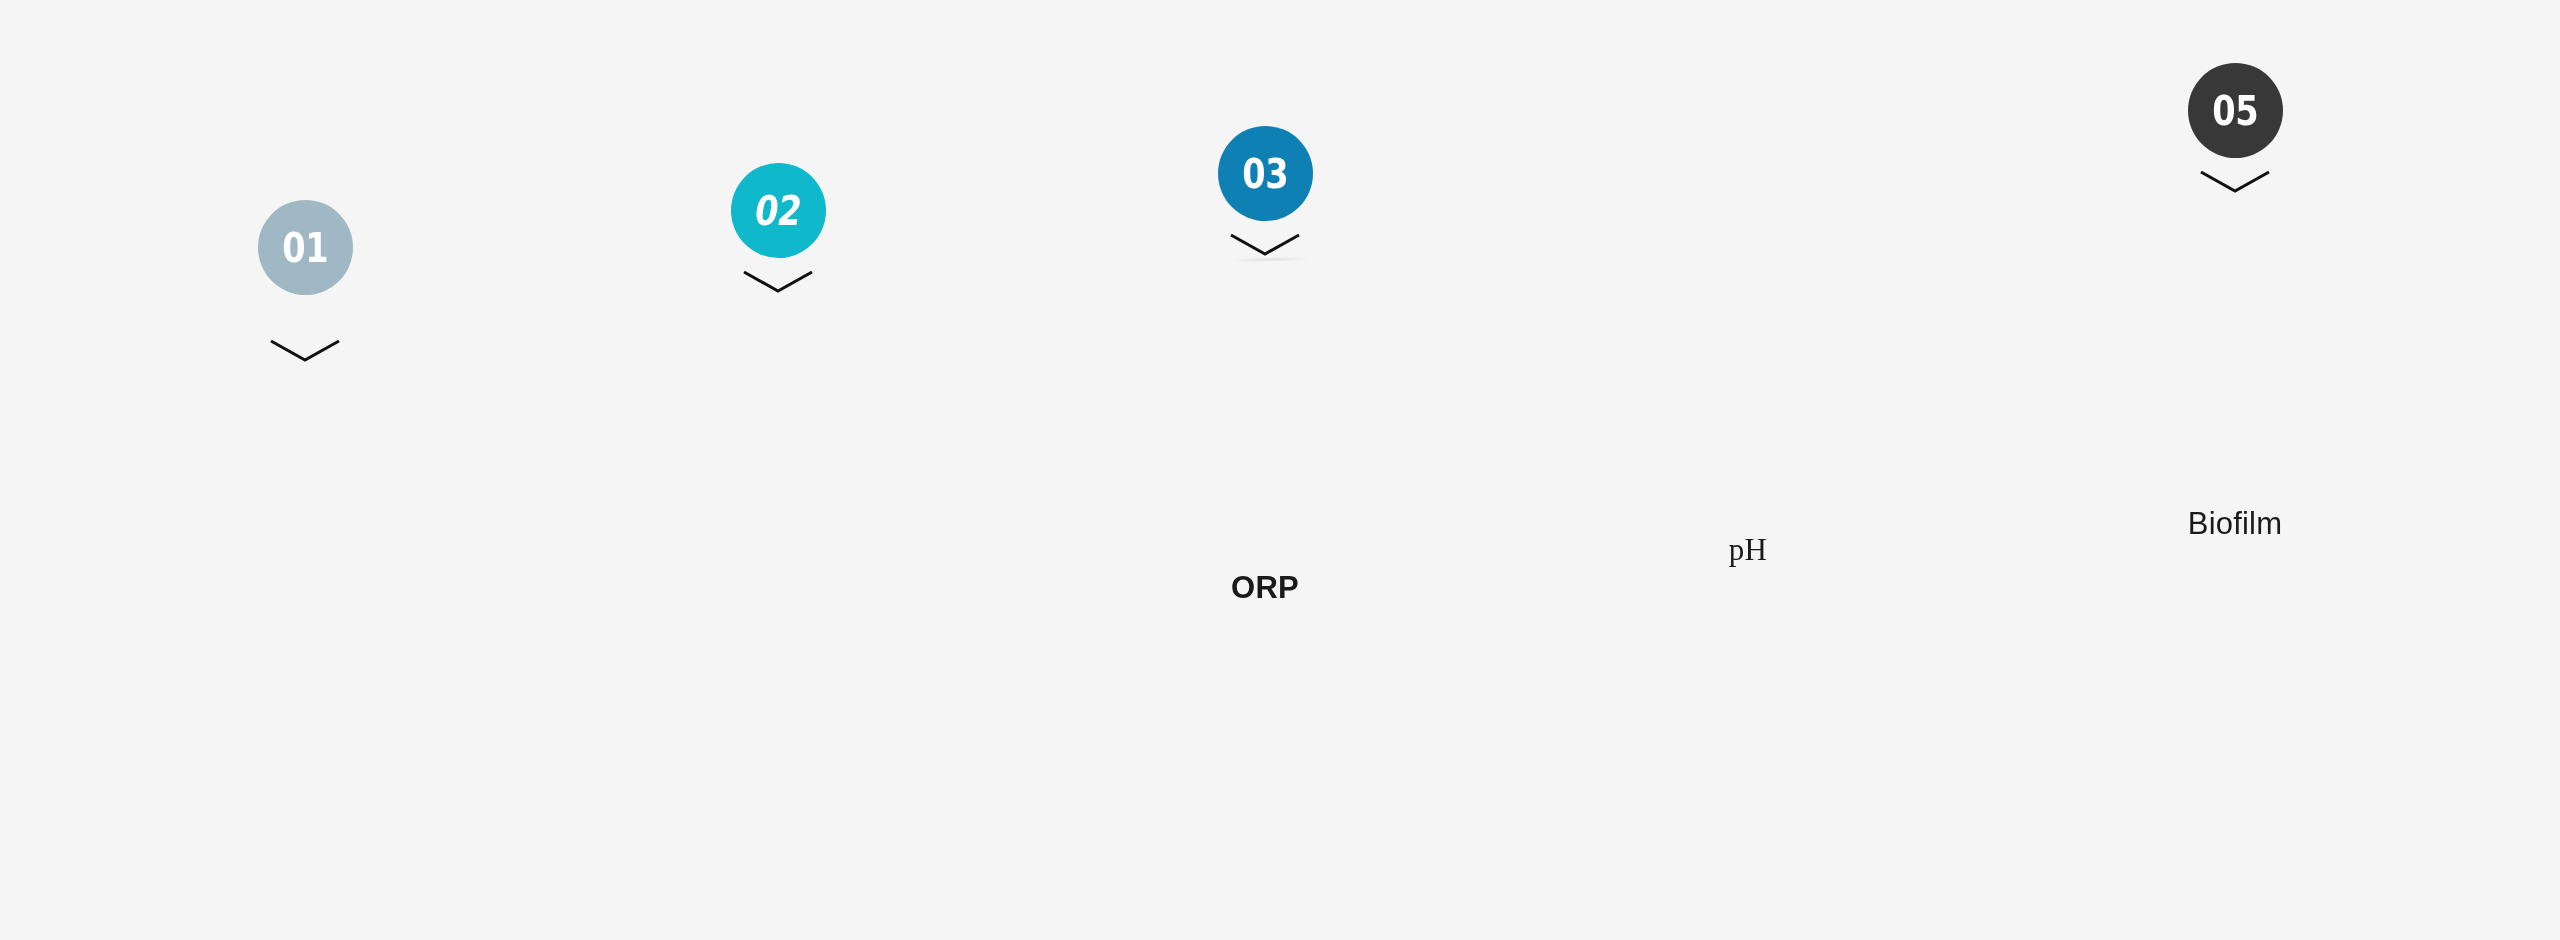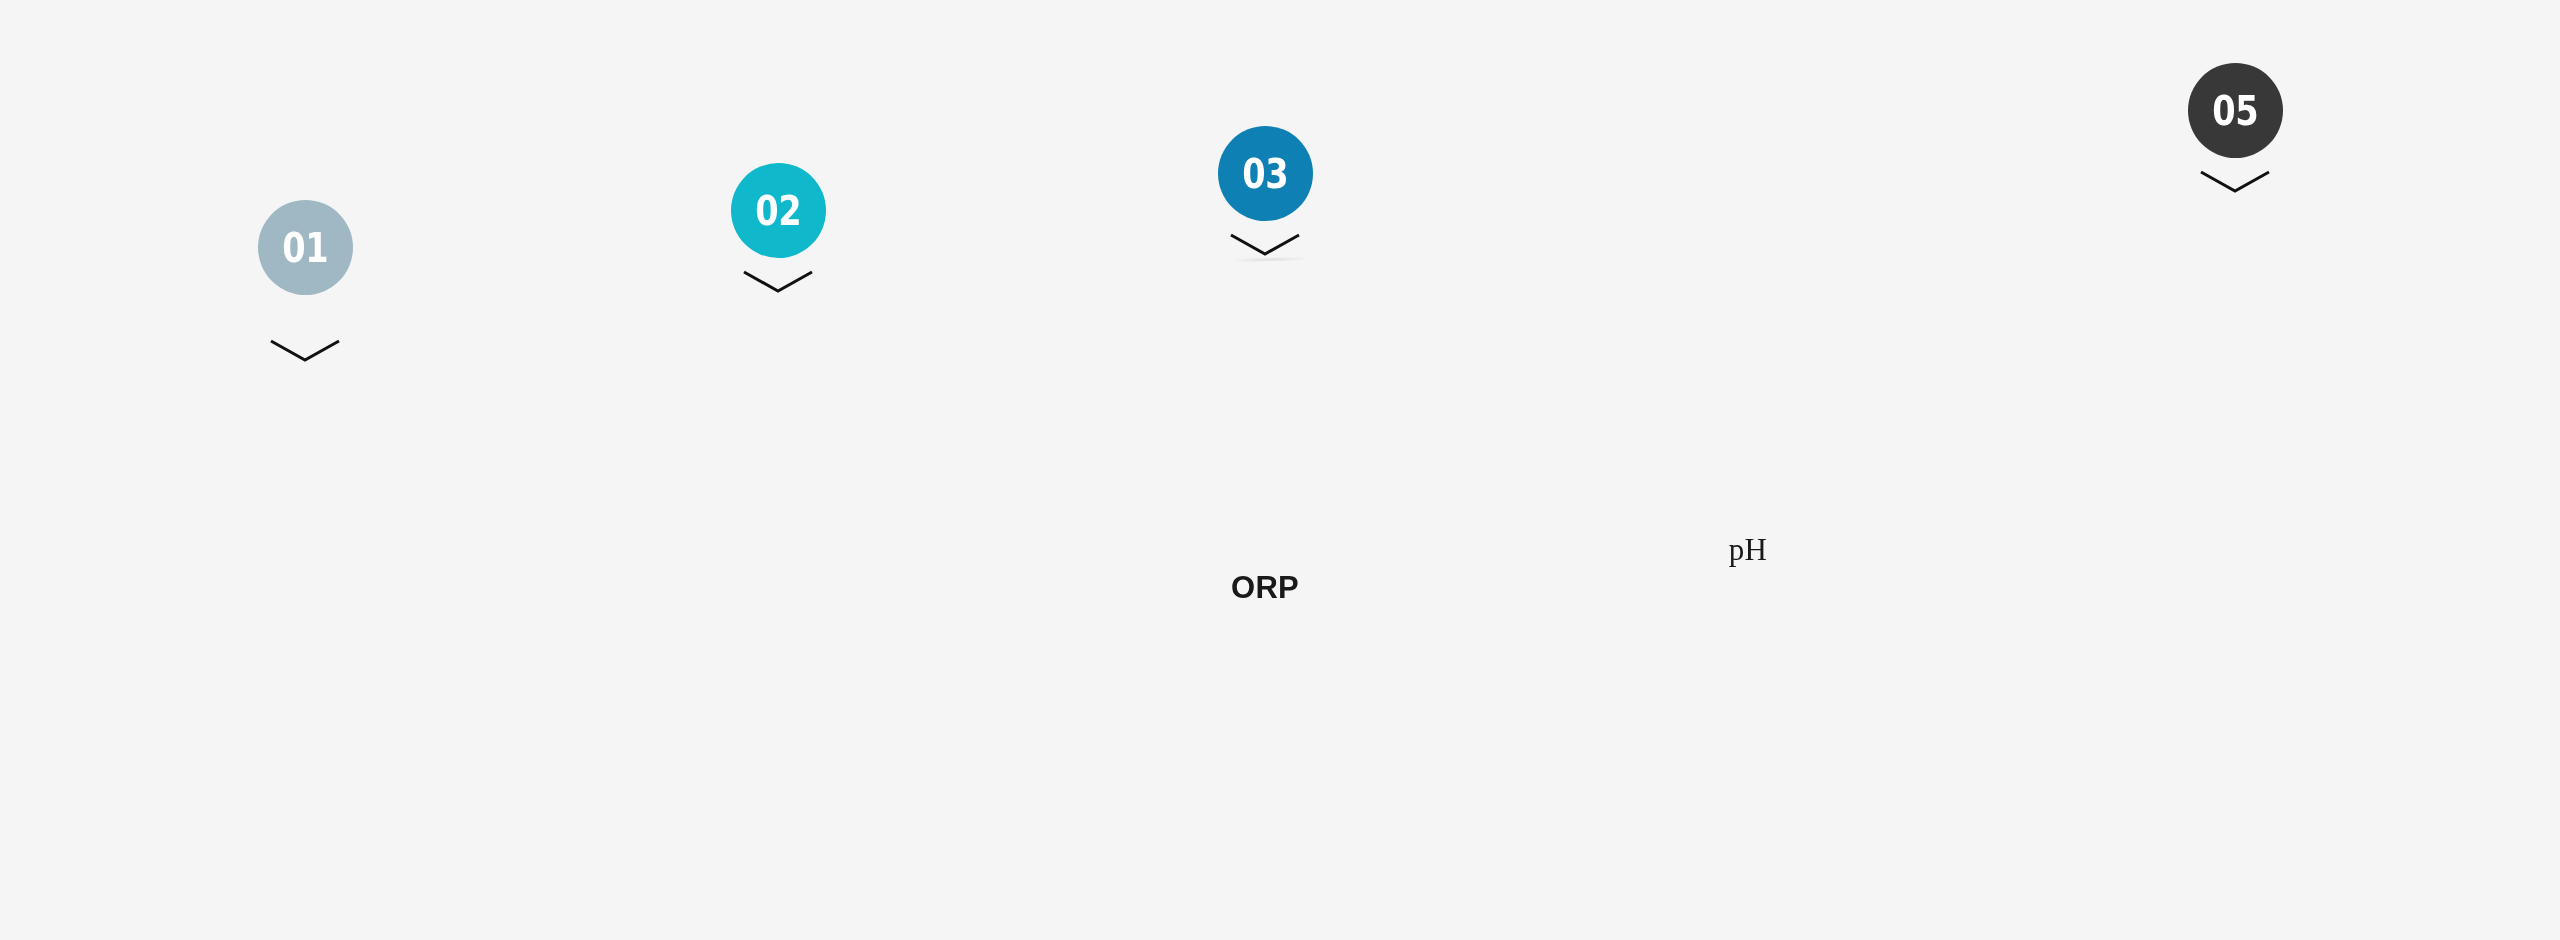--- a/index.html
+++ b/index.html
@@ -105,21 +105,21 @@
       <div class="badge-circle" style="background: rgb(159, 184, 196);">
         <span class="badge-number">01</span>
       </div>
       <span class="chevron-wrap">
         <svg viewBox="0 0 72 24" xmlns="http://www.w3.org/2000/svg">
           <polyline points="2,2 36,21 70,2" fill="none" stroke="#111111" stroke-width="3" stroke-linecap="butt" stroke-linejoin="miter"></polyline>
         </svg>
       </span>
     </div>
     <div class="marker" style="left: 778px; top: 163px;">
-      <div class="badge-circle" style="background: rgb(16, 184, 204);">
+      <div class="badge-circle" style="background: rgb(16, 184, 204); font-style: italic;">
         <span class="badge-number">02</span>
       </div>
       <span class="chevron-wrap">
         <svg viewBox="0 0 72 24" xmlns="http://www.w3.org/2000/svg">
           <polyline points="2,2 36,21 70,2" fill="none" stroke="#111111" stroke-width="3" stroke-linecap="butt" stroke-linejoin="miter"></polyline>
         </svg>
       </span>
     </div>
     <div class="marker" style="left: 1265px; top: 126px;">
       <div class="badge-circle" style="background: rgb(14, 128, 180);">
@@ -136,14 +136,15 @@
     <div class="marker" style="left: 2235px; top: 63px;">
       <div class="badge-circle" style="background: rgb(56, 56, 56);">
         <span class="badge-number">05</span>
       </div>
       <span class="chevron-wrap">
         <svg viewBox="0 0 72 24" xmlns="http://www.w3.org/2000/svg">
           <polyline points="2,2 36,21 70,2" fill="none" stroke="#111111" stroke-width="3" stroke-linecap="butt" stroke-linejoin="miter"></polyline>
         </svg>
       </span>
     </div>
+    <div class="marker-label" style="left: 2235px; top: 505px;">Biofilm</div>
     <div class="faint-artifact" style="left: 1232px; top: 259px; width: 78px;"></div>
   </div>
 
 </body></html>

